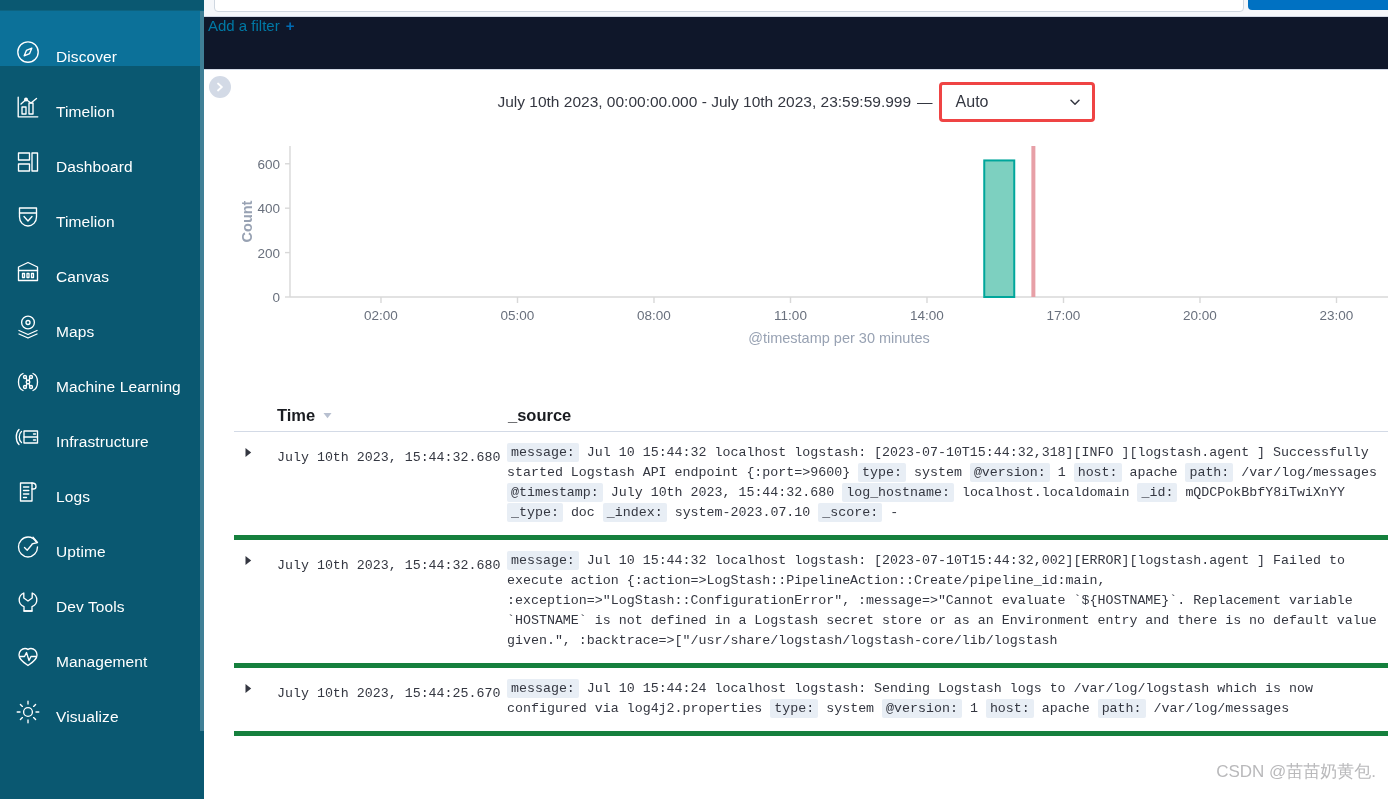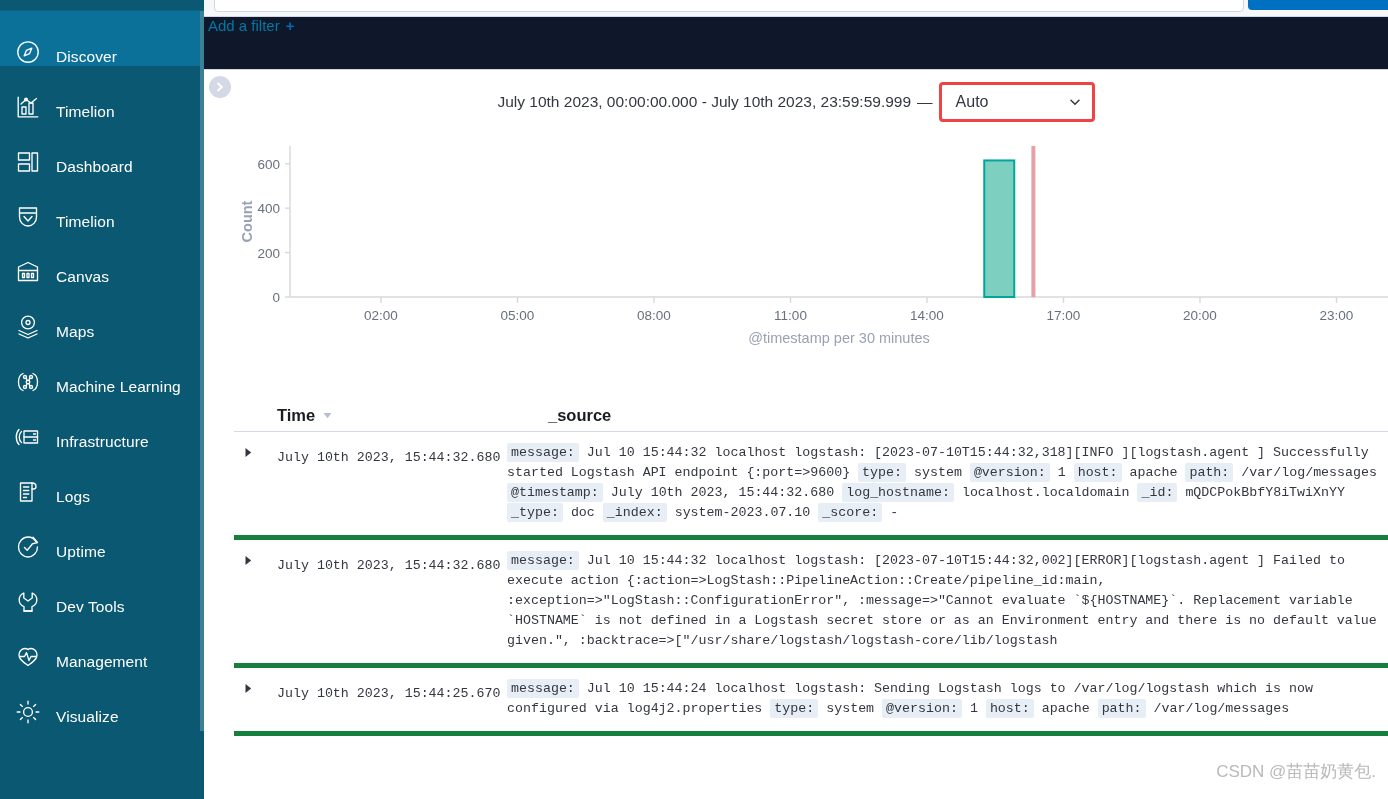--- a/index.html
+++ b/index.html
@@ -157,21 +157,21 @@
     display: flex; align-items: flex-end;
     padding: 0 0 6px 0;
     border-bottom: 1px solid #d3dae6;
     margin-left: 30px;
   }
   .th {
     font-size: 16.5px; font-weight: bold; color: #1a1c21;
     display: flex; align-items: center; gap: 6px;
   }
   .th.time { width: 273px; padding-left: 43px; }
-  .th.source { padding-left: 1px; margin-left: 40px; }
+  .th.source { padding-left: 1px; }
   .sort-caret { display: inline-block; }
 
   .doc-row {
     display: flex;
     border-bottom: 5px solid #15803d;
     padding: 11px 0 12px 0;
     margin-left: 30px;
   }
   .doc-expand {
     width: 28px; flex: 0 0 28px;

